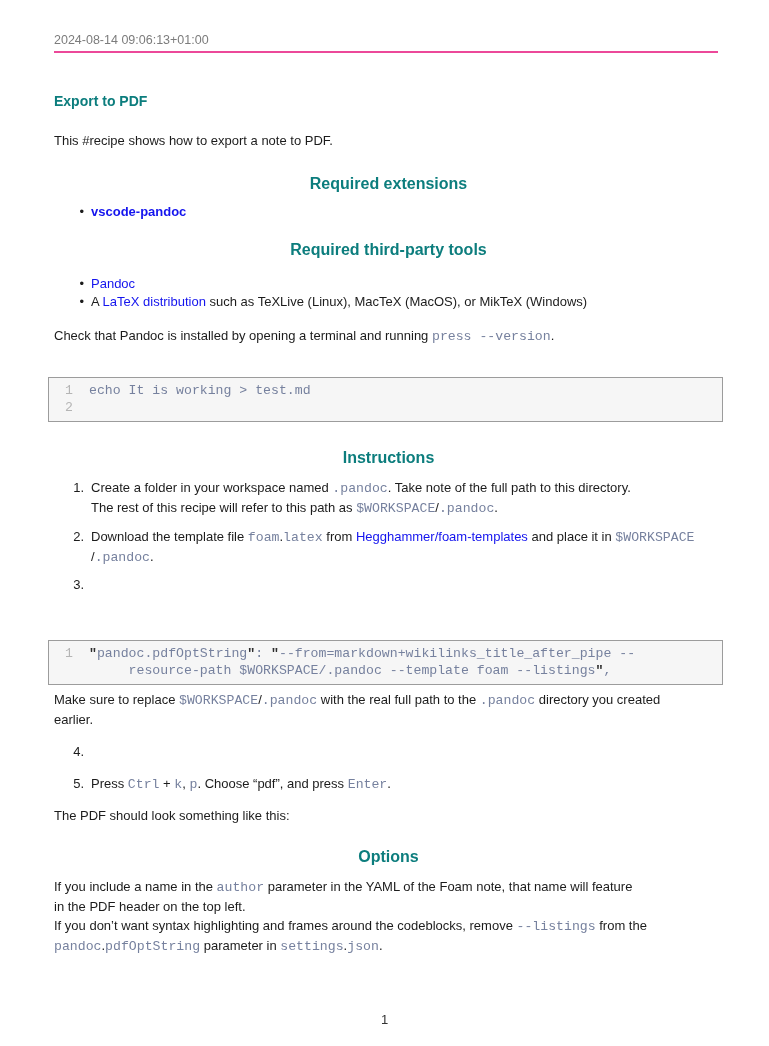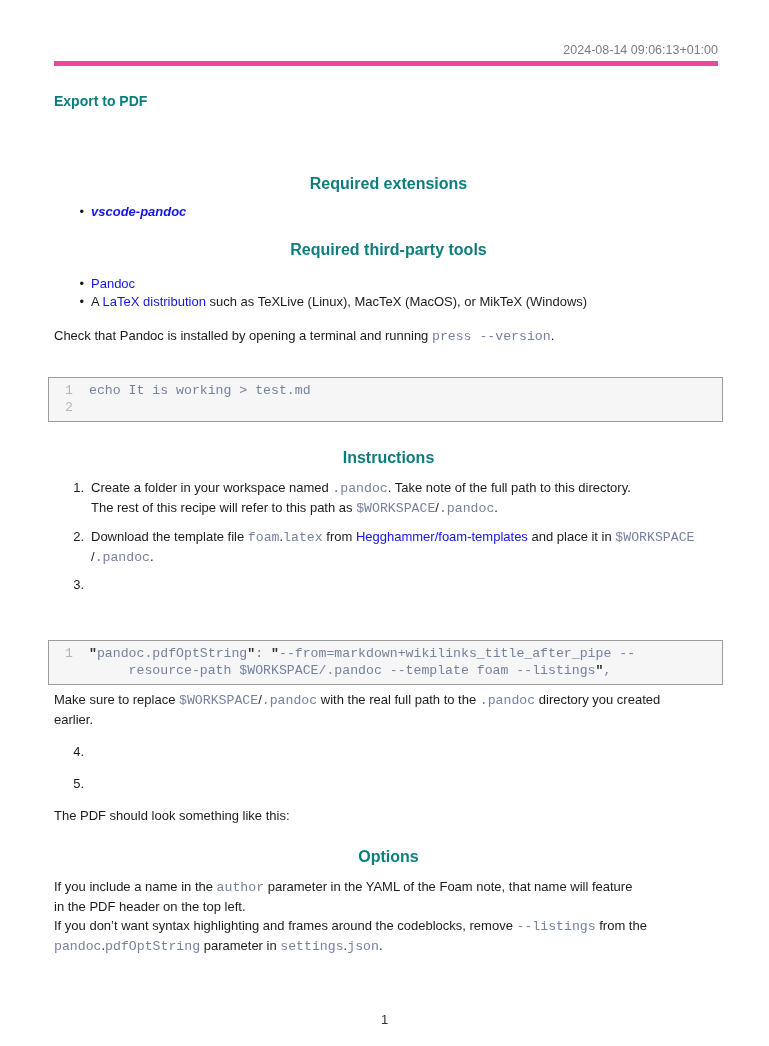--- a/index.html
+++ b/index.html
@@ -5,42 +5,42 @@
   html, body { margin:0; padding:0; background:#ffffff; }
   .page {
     position:relative; width:769px; height:1046px; background:#ffffff;
     font-family:"Liberation Sans", sans-serif; color:#1c1c1c; overflow:hidden;
   }
   .abs { position:absolute; left:54px; width:669px; }
 
   
   .page-header {
     position:absolute; left:54px; top:0; width:664px; height:51px;
-    border-bottom:5px solid #ec4899;
-    display:flex; align-items:flex-end; justify-content:flex-end;margin-top:10px;
+    border-bottom:2px solid #ec4899;
+    display:flex; align-items:flex-end; justify-content:flex-start;
   }
   .header-date { font-size:12.5px; color:#7c7c7c; padding-bottom:4px; white-space:nowrap; }
 
   
   .doc-title { font-size:14px; font-weight:bold; color:var(--heading_teal); line-height:24px; }
   .h2 { font-size:16px; font-weight:bold; color:var(--heading_teal); line-height:19px;text-align:center; }
 
   
   .para { font-size:13px; line-height:19px; white-space:nowrap; }
   .li  { display:flex; font-size:13px; line-height:19px; }
   .uli { line-height:18px; }
   .li .marker { width:30px; min-width:30px; text-align:right; margin-right:7px; }
   .li .content { white-space:nowrap; }
 
   
   .run-b { color:#1c1c1c; }
   .run-c { font-family:"Liberation Mono","DejaVu Sans Mono",monospace; color:var(--code_slate); font-size:13.2px; }
   .run-q { font-family:"Liberation Mono","DejaVu Sans Mono",monospace; color:#2d2d2d; font-weight:bold; font-size:13.2px; }
   .run-l { color:var(--link_blue); cursor:pointer; }
-  .run-lb { color:var(--link_blue); font-weight:bold; cursor:pointer;font-style:italic; }
+  .run-lb { color:var(--link_blue); font-weight:bold; cursor:pointer; }
 
   
   .code-block {
     position:absolute; left:48px; width:653px;
     background:var(--code_bg); border:1px solid var(--code_border);
     padding:4px 10px 5px 10px;
   }
   .crow { display:flex; white-space:pre; line-height:17px; }
   .lnum {
     width:14px; min-width:14px; text-align:right; margin-right:16px;
@@ -56,20 +56,21 @@
 <body>
 
 <div class="page">
 
   <div class="page-header">
     <div class="header-date">2024-08-14 09:06:13+01:00</div>
   </div>
 
   <div class="abs doc-title" style="top:89px">Export to PDF</div>
 
+  <div class="abs para" style="top:131px">This #recipe shows how to export a note to PDF.</div>
 
   <div class="abs h2" style="top:174px">Required extensions</div>
 
   <div class="abs li uli" style="top:203px">
     <div class="marker">•</div>
     <div class="content"><span class="run-lb">vscode-pandoc</span></div>
   </div>
 
   <div class="abs h2" style="top:240px">Required third-party tools</div>
 
@@ -119,20 +120,21 @@
     </div>
   </div>
 
   <div class="abs para" style="top:690px"><span class="run-b">Make sure to replace </span><span class="run-c">$WORKSPACE</span><span class="run-b">/</span><span class="run-c">.pandoc</span><span class="run-b"> with the real full path to the </span><span class="run-c">.pandoc</span><span class="run-b"> directory you created</span><br><span class="run-b">earlier.</span></div>
 
   <div class="abs li" style="top:742px">
     <div class="marker">4.</div>
   </div>
   <div class="abs li" style="top:774px">
     <div class="marker">5.</div>
+    <div class="content"><span class="run-b">Press </span><span class="run-c">Ctrl</span><span class="run-b"> + </span><span class="run-c">k</span><span class="run-b">, </span><span class="run-c">p</span><span class="run-b">. Choose “pdf”, and press </span><span class="run-c">Enter</span><span class="run-b">.</span></div>
   </div>
 
   <div class="abs para" style="top:806px">The PDF should look something like this:</div>
 
   <div class="abs h2" style="top:847px">Options</div>
 
   <div class="abs para" style="top:877px"><span class="run-b">If you include a name in the </span><span class="run-c">author</span><span class="run-b"> parameter in the YAML of the Foam note, that name will feature</span><br><span class="run-b">in the PDF header on the top left.</span><br><span class="run-b">If you don’t want syntax highlighting and frames around the codeblocks, remove </span><span class="run-c">--listings</span><span class="run-b"> from the</span><br><span class="run-c">pandoc</span><span class="run-b">.</span><span class="run-c">pdfOptString</span><span class="run-b"> parameter in </span><span class="run-c">settings</span><span class="run-b">.</span><span class="run-c">json</span><span class="run-b">.</span></div>
 
   <div class="page-footer">1</div>
 

